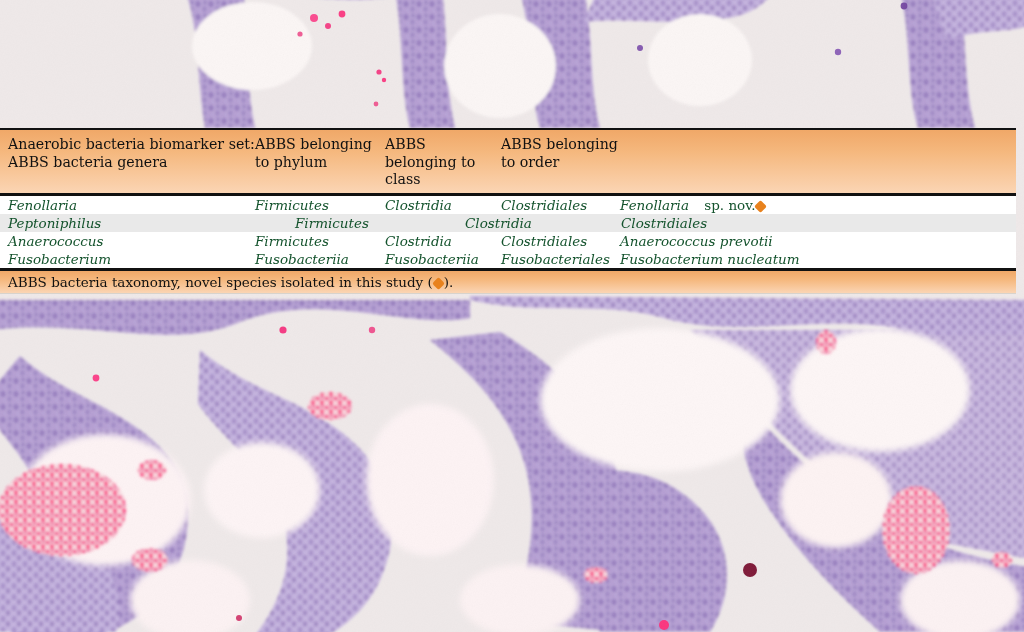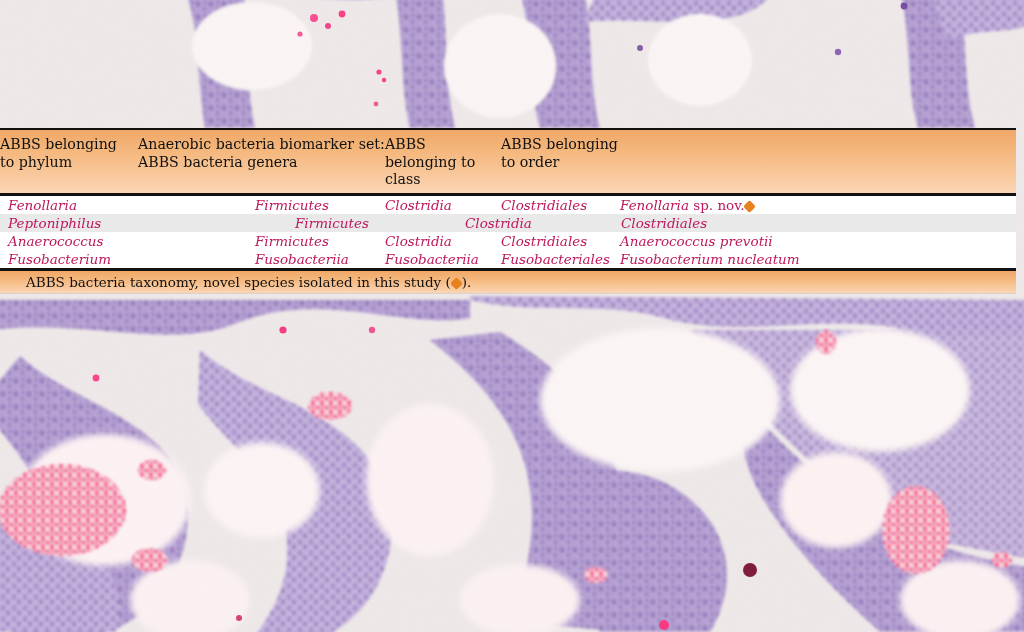--- a/index.html
+++ b/index.html
@@ -31,47 +31,47 @@
     height:22px;
     position:relative;
   }
   .tbody{
     background:#fff;
     border-top:3px solid #111;
   }
 
   .row{display:flex;align-items:baseline;white-space:nowrap;}
   .row.shaded{background:#e9e9e9;gap:40px;}
-  .row.body-row{height:18px;line-height:18px;font-size:13.5px;font-style:italic;color:#be185d;}
+  .row.body-row{height:18px;line-height:18px;font-size:13.5px;font-style:italic;color:#14532d;}
 
   .hrow{display:flex;}
   .hcell{
     font-size:14.2px;line-height:17.5px;color:#111;
     white-space:normal;
   }
 
   
   .c1{width:255px;padding-left:8px;box-sizing:border-box;}
   .c2{width:130px;box-sizing:border-box;}
   .c3{width:116px;box-sizing:border-box;}
   .c4{width:119px;box-sizing:border-box;}
   .c5{width:388px;box-sizing:border-box;}
 
-  .upright{font-style:normal;}
+  .upright{font-style:normal;margin-left:11px;}
 
   .diamond{
     display:inline-block;width:9px;height:9px;
     background:#e8821e;
     border-radius:2px;
     transform:rotate(45deg);
     position:relative;top:1px;
     margin:0 0px;
   }
   .foot-text{
-    position:absolute;left:26px;top:2px;
+    position:absolute;left:8px;top:2px;
     font-size:13.5px;line-height:18px;color:#111;
     font-style:normal;
   }
   .foot-text .diamond{margin:0 1px;}
 </style>
 </head>
 <body>
 
 <svg id="histo" viewBox="0 0 1024 632" preserveAspectRatio="none" xmlns="http://www.w3.org/2000/svg">
   <defs>
@@ -188,22 +188,22 @@
   </g>
 
   <rect width="1024" height="632" filter="url(#grain)" fill="none" opacity="0.5"></rect>
   <rect width="1024" height="632" fill="#fff" opacity="0.04"></rect>
 </svg>
 
 <div class="table-wrap">
 
   <div class="thead">
     <div class="hrow">
+      <div class="hcell c1">Anaerobic bacteria biomarker set: ABBS bacteria genera</div>
       <div class="hcell c2">ABBS belonging to phylum</div>
-      <div class="hcell c1">Anaerobic bacteria biomarker set: ABBS bacteria genera</div>
       <div class="hcell c3">ABBS belonging to class</div>
       <div class="hcell c4">ABBS belonging to order</div>
     </div>
   </div>
 
   <div class="tbody" id="tbody">
       <div class="row body-row">
         <div class="c1">Fenollaria</div>
         <div class="c2">Firmicutes</div>
         <div class="c3">Clostridia</div>

